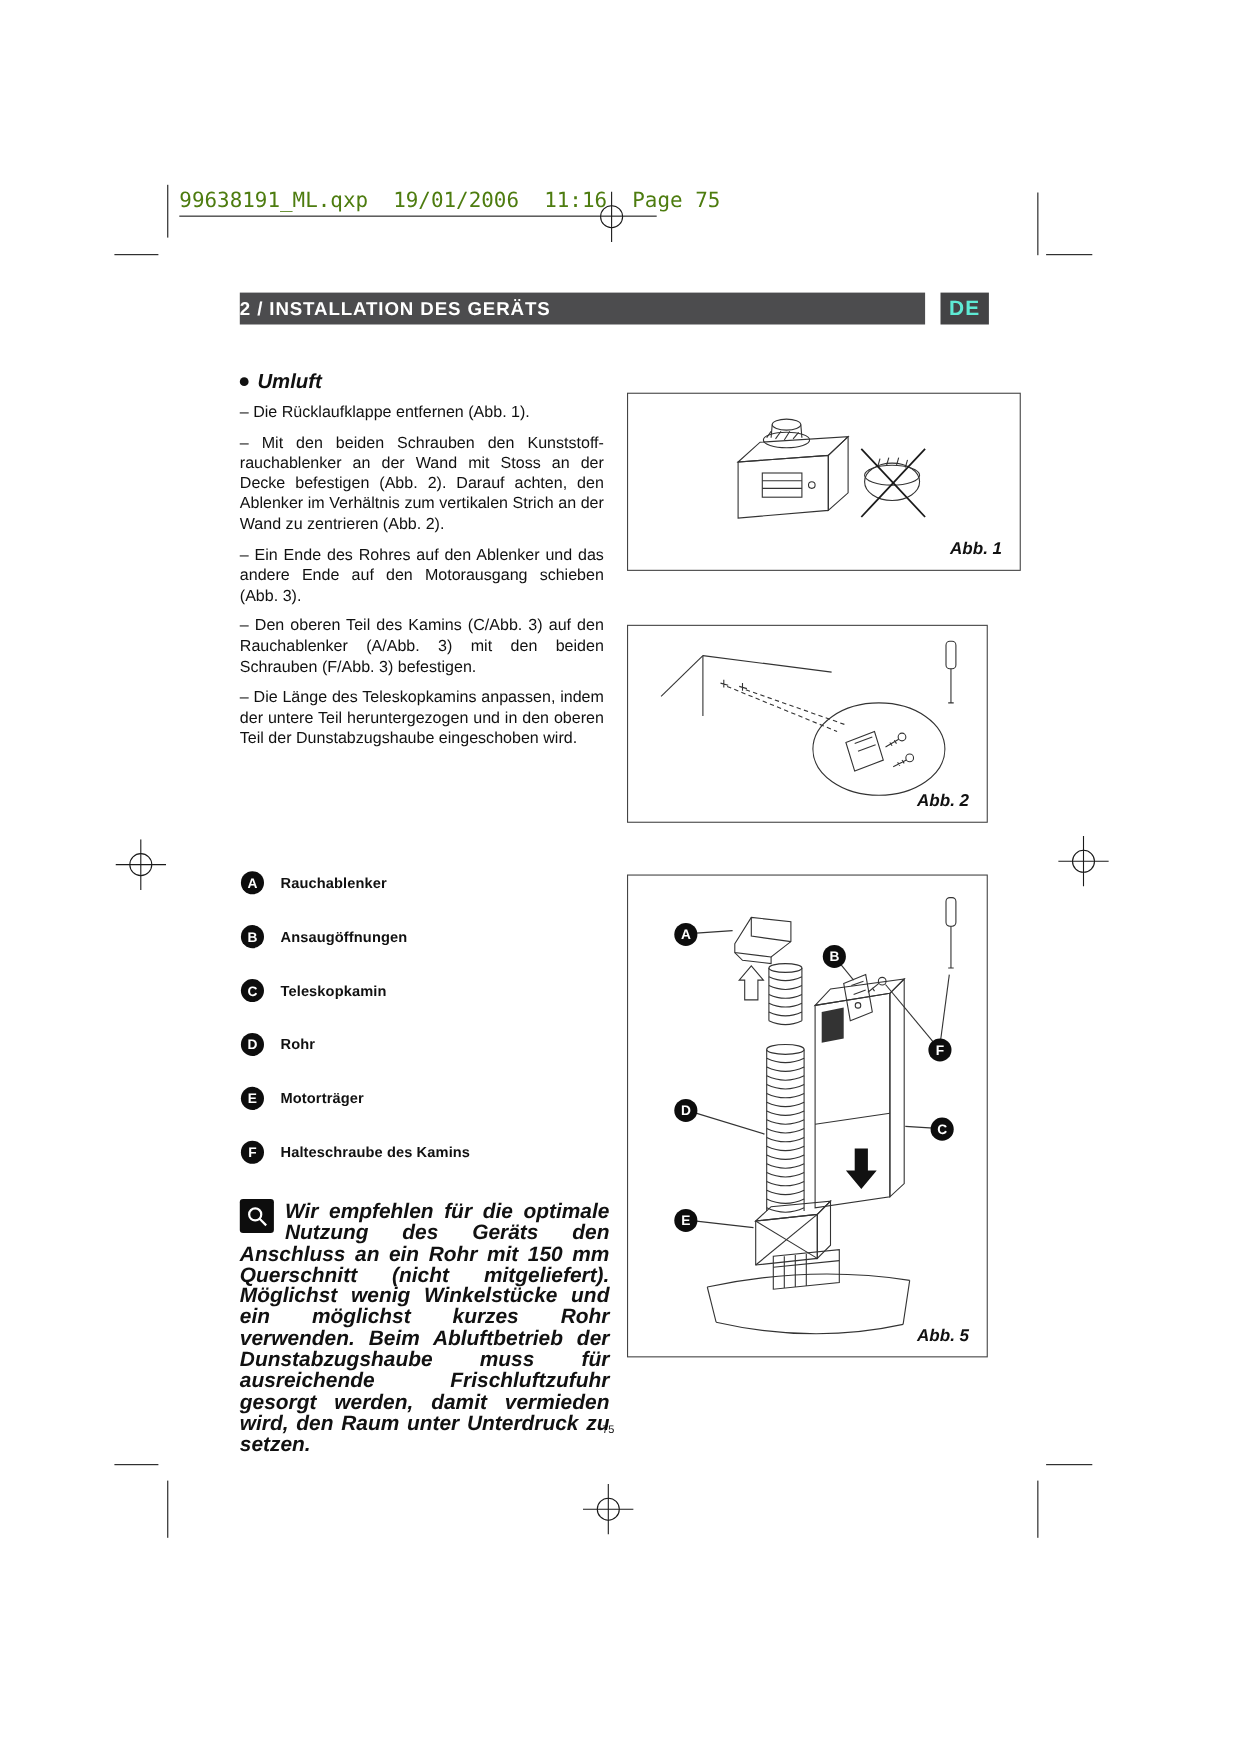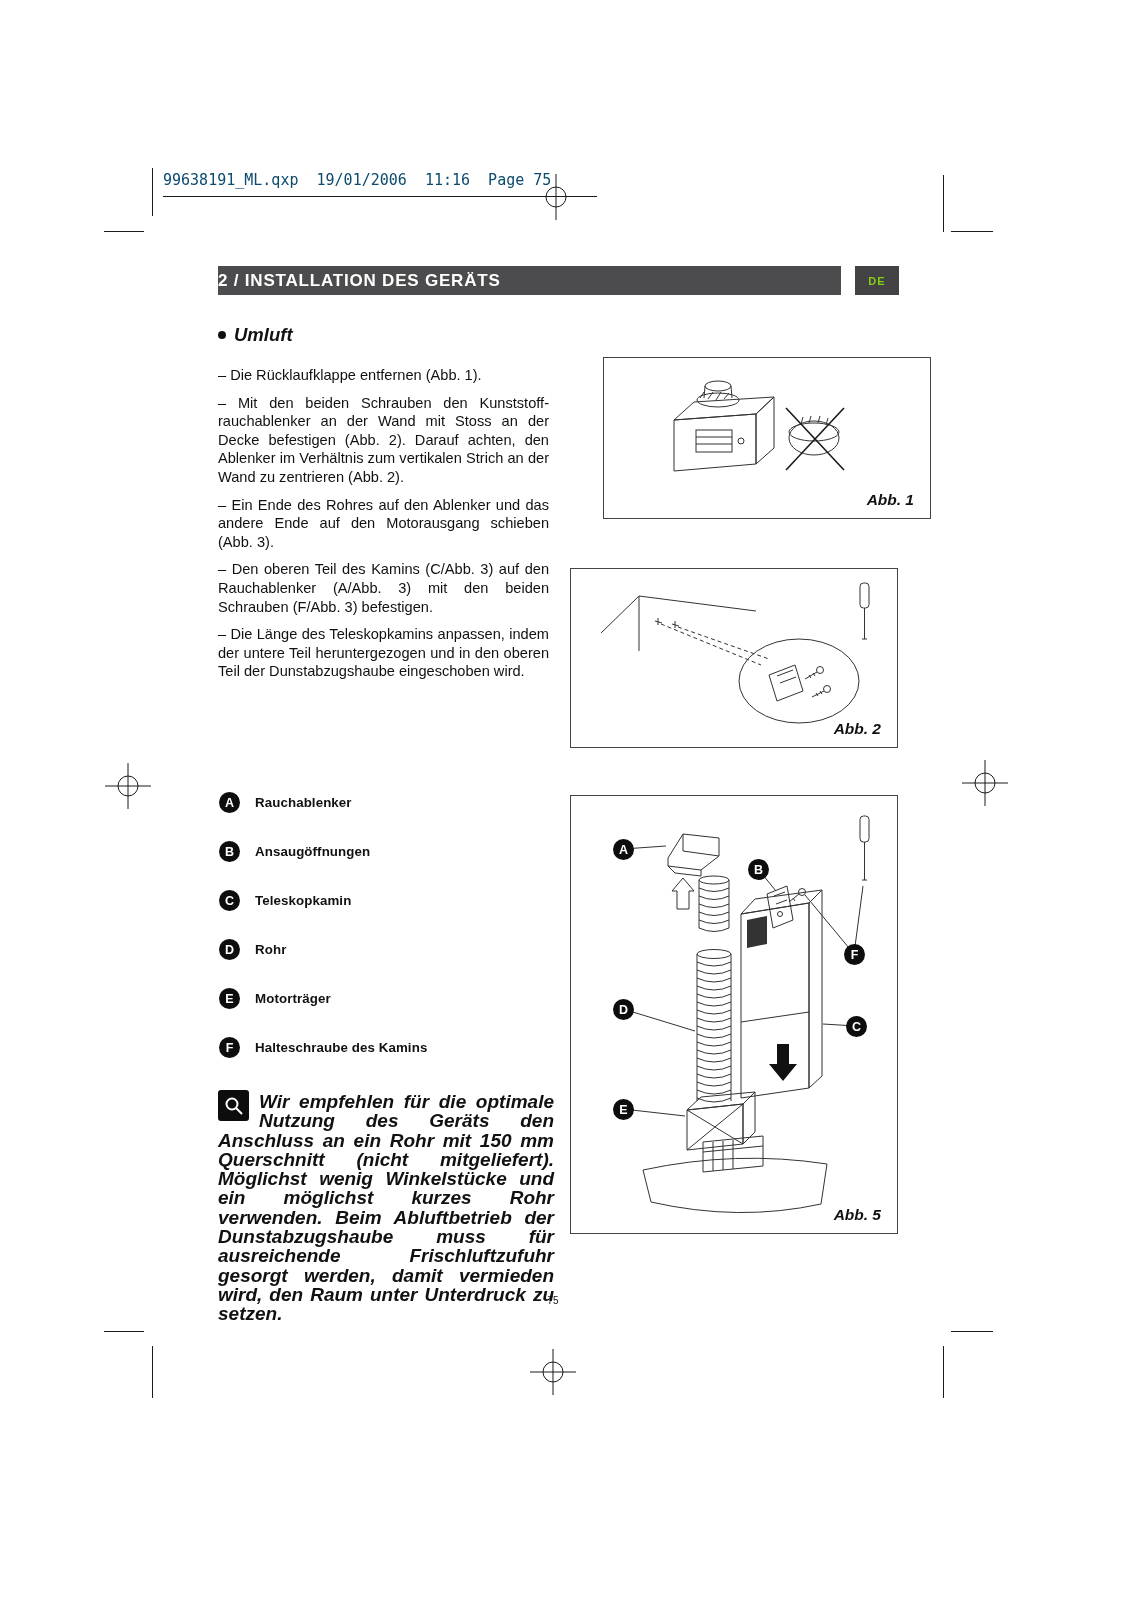--- a/index.html
+++ b/index.html
@@ -5,39 +5,39 @@
   html,body{margin:0;padding:0;background:#fff;}
   #page{
     position:relative;width:1131px;height:1600px;background:#ffffff;
     font-family:"Liberation Sans",sans-serif;color:#111;overflow:hidden;
   }
   .hline{position:absolute;height:1px;background:#1a1a1a;}
   .vline{position:absolute;width:1px;background:#1a1a1a;}
   .regmark{position:absolute;width:46px;height:46px;}
   .print-header{
     position:absolute;left:163px;top:171px;
-    font-family:"DejaVu Sans Mono",monospace;font-size:15px;color:#0c4a6e;white-space:pre;
+    font-family:"DejaVu Sans Mono",monospace;font-size:19px;color:#4d7c0f;white-space:pre;
   }
   .header-bar{
     position:absolute;left:218px;top:266px;width:623px;height:29px;
     background:#4c4c4e;color:#fff;display:flex;align-items:center;
     font-weight:bold;font-size:17px;letter-spacing:0.8px;box-sizing:border-box;
   }
   .de-badge{
     position:absolute;left:855px;top:266px;width:44px;height:29px;background:#434345;
-    color:#84cc16;font-weight:bold;font-size:11px;display:flex;align-items:center;justify-content:center;
+    color:#5eead4;font-weight:bold;font-size:19px;display:flex;align-items:center;justify-content:center;
     letter-spacing:1px;
   }
-  .section-title{position:absolute;left:218px;top:324px;display:flex;align-items:center;justify-content:flex-end;}
+  .section-title{position:absolute;left:218px;top:336px;display:flex;align-items:center;justify-content:flex-end;}
   .bullet{width:8px;height:8px;border-radius:50%;background:#111;margin-right:8px;}
   .section-title-text{font-weight:bold;font-style:italic;font-size:18.5px;}
   .body-col{position:absolute;left:218px;top:366px;width:331px;}
   .body-col p{margin:0 0 9px 0;font-size:14.6px;line-height:18.6px;text-align:justify;}
   .figure{position:absolute;border:1px solid #444;background:#fff;}
-  .fig1{left:603px;top:357px;width:326px;height:160px;}
+  .fig1{left:570px;top:357px;width:326px;height:160px;padding-left:30px;}
   .fig2{left:570px;top:568px;width:326px;height:178px;}
   .fig3{left:570px;top:795px;width:326px;height:437px;}
   .fig-caption{
     position:absolute;right:16px;bottom:9px;font-style:italic;font-weight:600;font-size:15.5px;color:#111;
   }
   .callout{
     position:absolute;width:21px;height:21px;border-radius:50%;background:#0d0d0d;color:#fff;
     font-weight:bold;font-size:12.5px;display:flex;align-items:center;justify-content:center;
   }
   .legend{position:absolute;left:219px;top:792px;}

